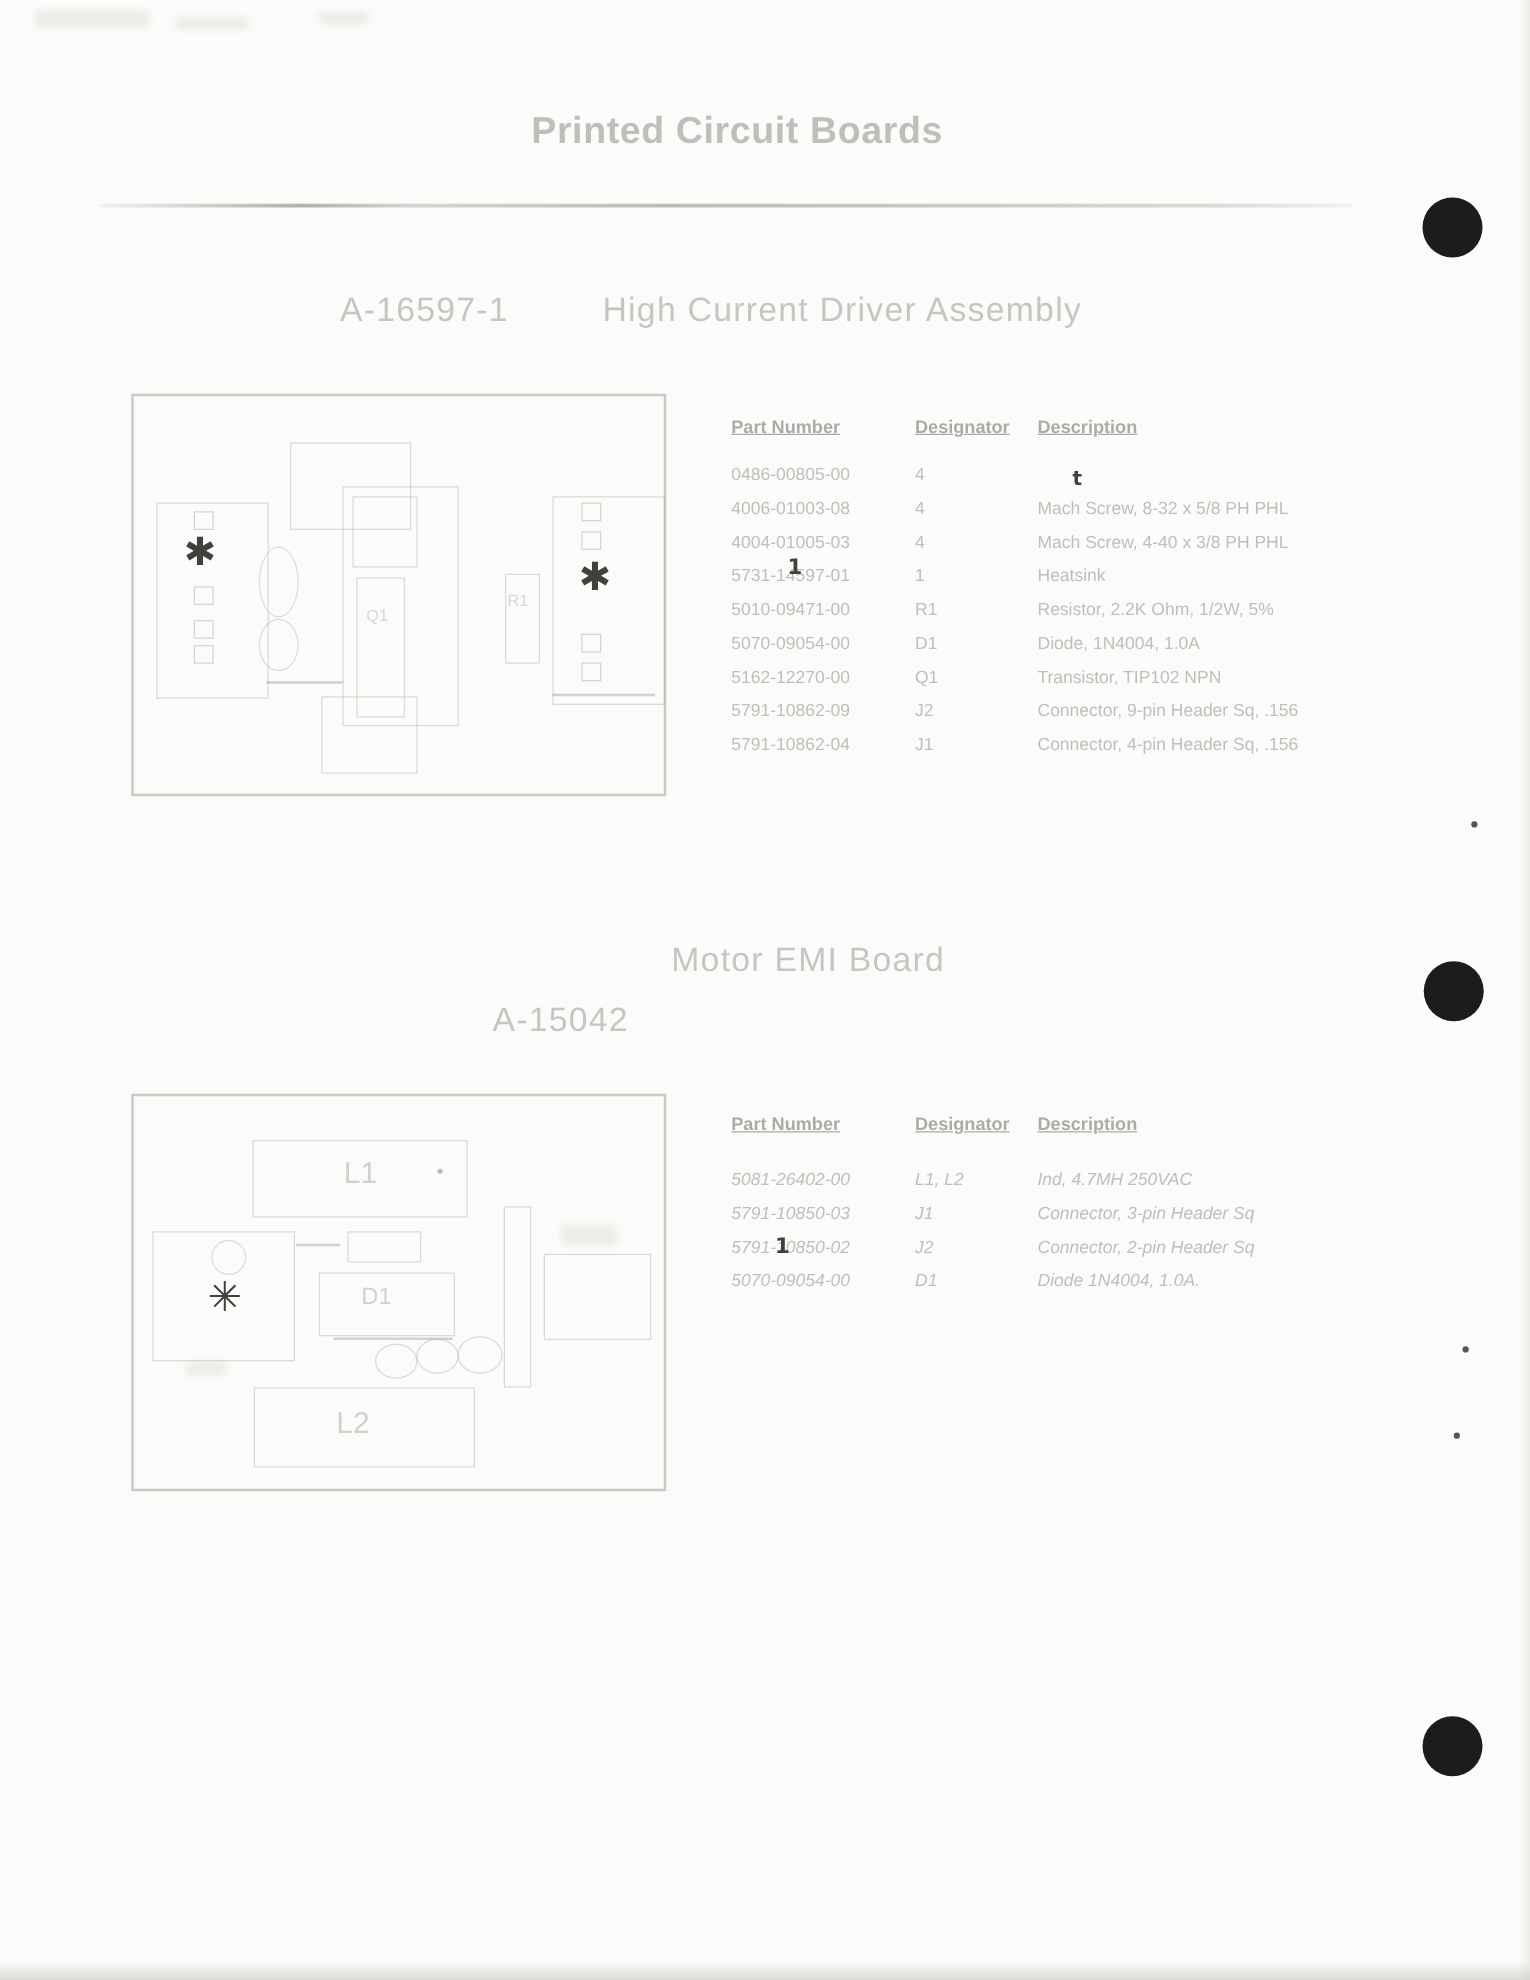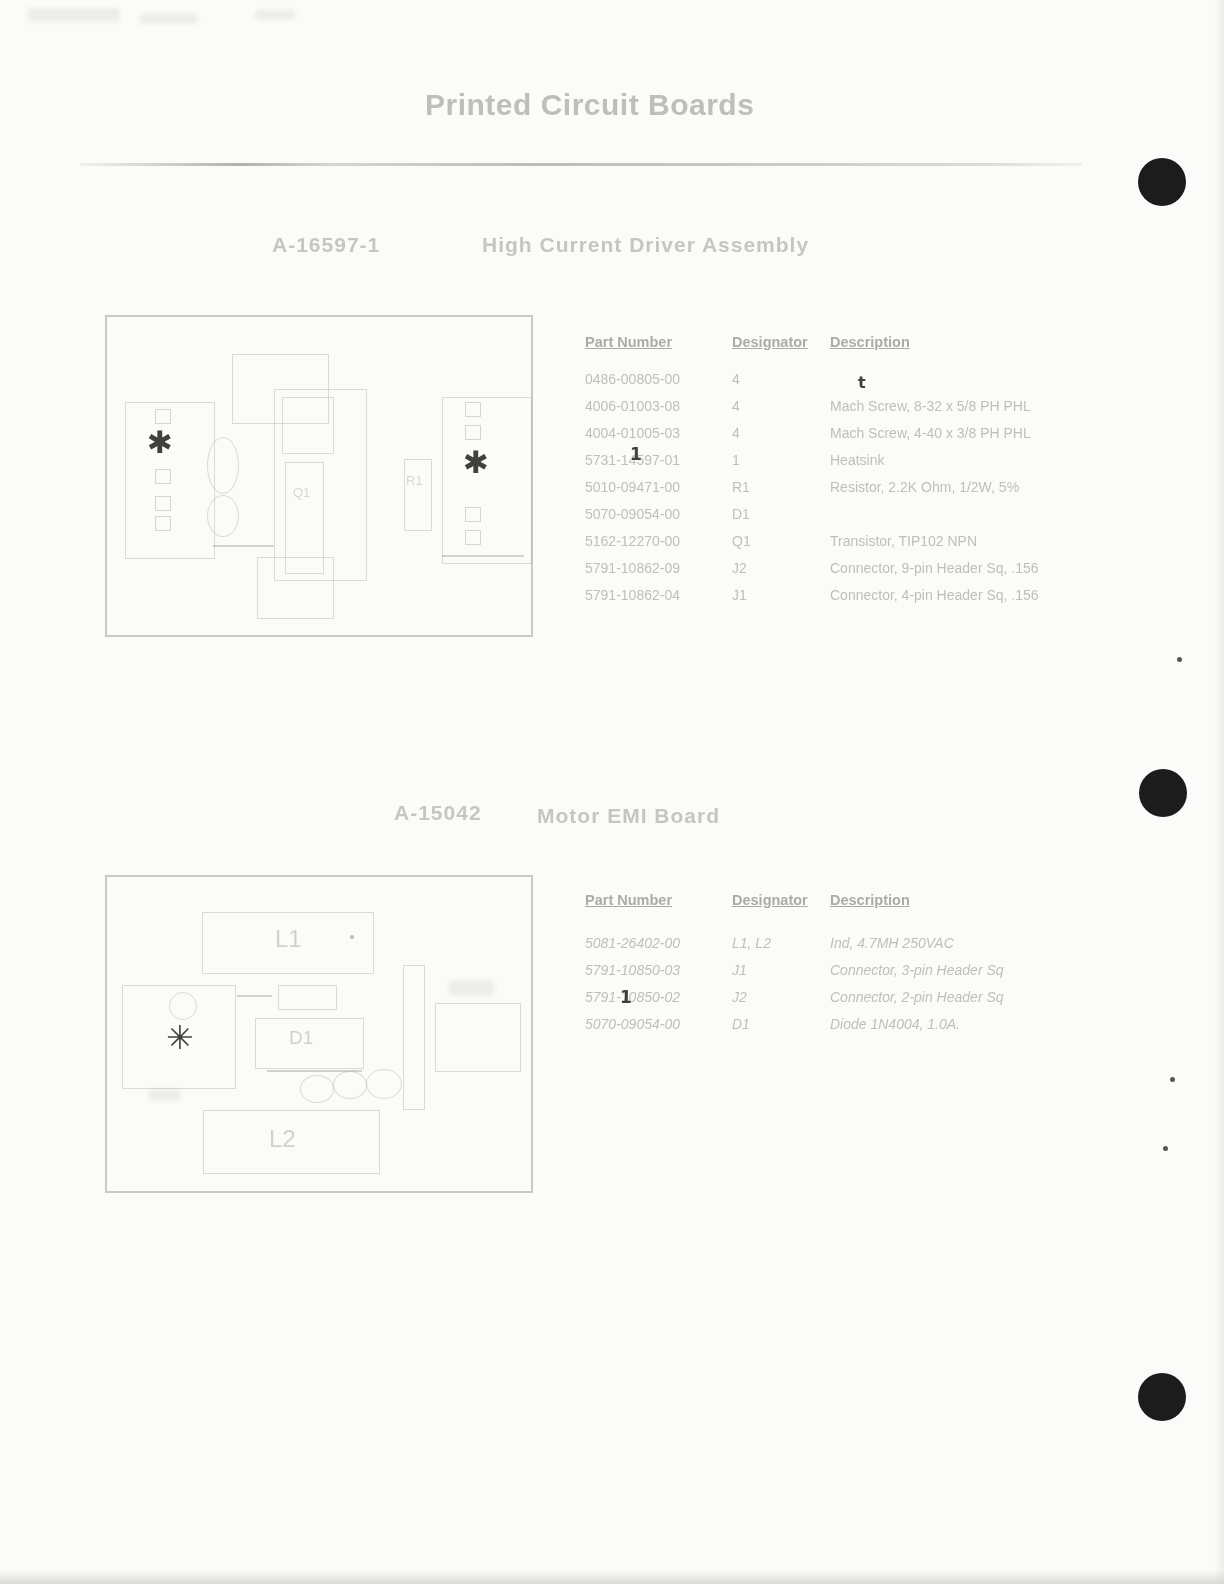--- a/index.html
+++ b/index.html
@@ -5,21 +5,21 @@
   html,body{margin:0;padding:0;background:#e9e9e5;}
   .page{position:relative;width:1224px;height:1584px;background:#fbfbf9;overflow:hidden;
         font-family:"Liberation Sans",sans-serif;}
   .faded{filter:blur(.55px);}
   .title{position:absolute;left:425px;top:88px;font-weight:700;font-size:30px;
          letter-spacing:.5px;color:rgba(105,105,100,.42);}
   .rule{position:absolute;left:80px;top:163px;width:1002px;height:3px;
         background:linear-gradient(90deg,rgba(170,170,165,.12) 0%,rgba(115,115,110,.55) 16%,
         rgba(125,125,120,.30) 25%,rgba(125,125,120,.50) 45%,rgba(135,135,130,.42) 70%,
         rgba(150,150,145,.32) 90%,rgba(170,170,165,.12) 100%);}
-  .sec-part,.sec-name{position:absolute;font-weight:700;font-size:21px;letter-spacing:1px;
+  .sec-part,.sec-name{position:absolute;font-weight:400;font-size:27px;letter-spacing:1px;
         color:rgba(118,118,112,.40);}
   .board{position:absolute;border:2px solid rgba(152,152,147,.5);}
   .shape{position:absolute;border:1.5px solid rgba(165,165,160,.38);}
   .sq{position:absolute;width:14px;height:13px;border:1.5px solid rgba(160,160,156,.42);}
   .lineH{position:absolute;background:rgba(150,150,145,.42);height:2px;}
   .board-label{position:absolute;color:rgba(140,140,135,.38);filter:blur(.6px);font-size:19px;}
   .board-label-sm{position:absolute;color:rgba(150,150,145,.35);filter:blur(.6px);font-size:13px;}
   .ptable{position:absolute;width:545px;}
   .thead{display:flex;font-weight:700;font-size:14.5px;color:rgba(95,95,90,.52);}
   .thead span{text-decoration:underline;}
@@ -114,41 +114,42 @@
           <span class="tcell c2">Heatsink</span>
         </div>
         <div class="trow">
           <span class="tcell c0">5010-09471-00</span>
           <span class="tcell c1">R1</span>
           <span class="tcell c2">Resistor, 2.2K Ohm, 1/2W, 5%</span>
         </div>
         <div class="trow">
           <span class="tcell c0">5070-09054-00</span>
           <span class="tcell c1">D1</span>
+          <span class="tcell c2">Diode, 1N4004, 1.0A</span>
         </div>
         <div class="trow">
           <span class="tcell c0">5162-12270-00</span>
           <span class="tcell c1">Q1</span>
           <span class="tcell c2">Transistor, TIP102 NPN</span>
         </div>
         <div class="trow">
           <span class="tcell c0">5791-10862-09</span>
           <span class="tcell c1">J2</span>
           <span class="tcell c2">Connector, 9-pin Header Sq, .156</span>
         </div>
         <div class="trow">
           <span class="tcell c0">5791-10862-04</span>
           <span class="tcell c1">J1</span>
           <span class="tcell c2">Connector, 4-pin Header Sq, .156</span>
         </div>
       </div>
   </div>
 
   <div class="sec-part faded" style="left:394px;top:801px">A-15042</div>
-  <div class="sec-name faded" style="left:537px;top:804px">Motor EMI Board</div>
+  <div class="sec-name faded" style="left:537px;top:753px">Motor EMI Board</div>
 
   <div class="board" style="left:105px;top:875px;width:424px;height:314px">
     <div class="shape" style="left:95px;top:35px;width:170px;height:60px"></div>
     <div class="board-label" style="left:168px;top:48px;font-size:24px">L1</div>
     <div class="speck2" style="left:243px;top:58px"></div>
     <div class="shape" style="left:15px;top:108px;width:112px;height:102px"></div>
     <div class="shape" style="left:62px;top:115px;width:26px;height:26px;border-radius:50%"></div>
     <div class="smudge" style="left:42px;top:212px;width:32px;height:12px"></div>
     <div class="shape" style="left:171px;top:108px;width:57px;height:23px"></div>
     <div class="lineH" style="left:130px;top:118px;width:35px"></div>

